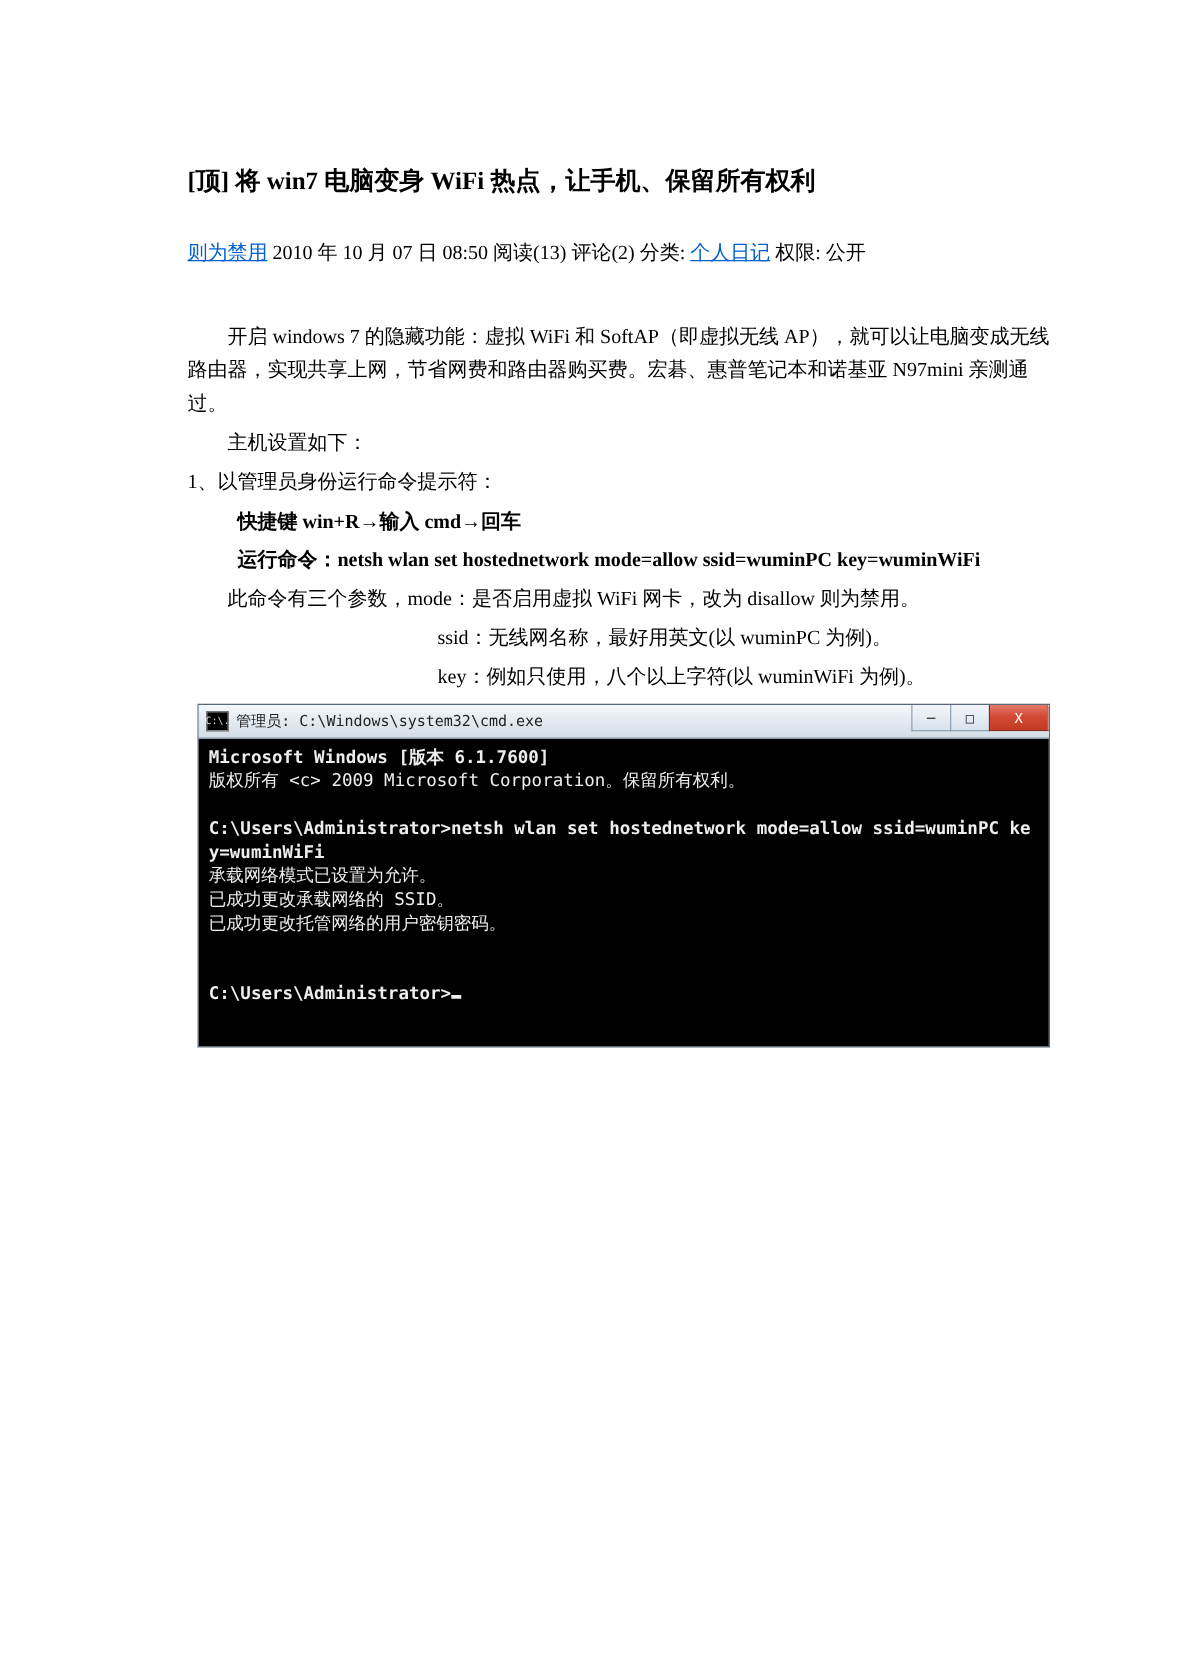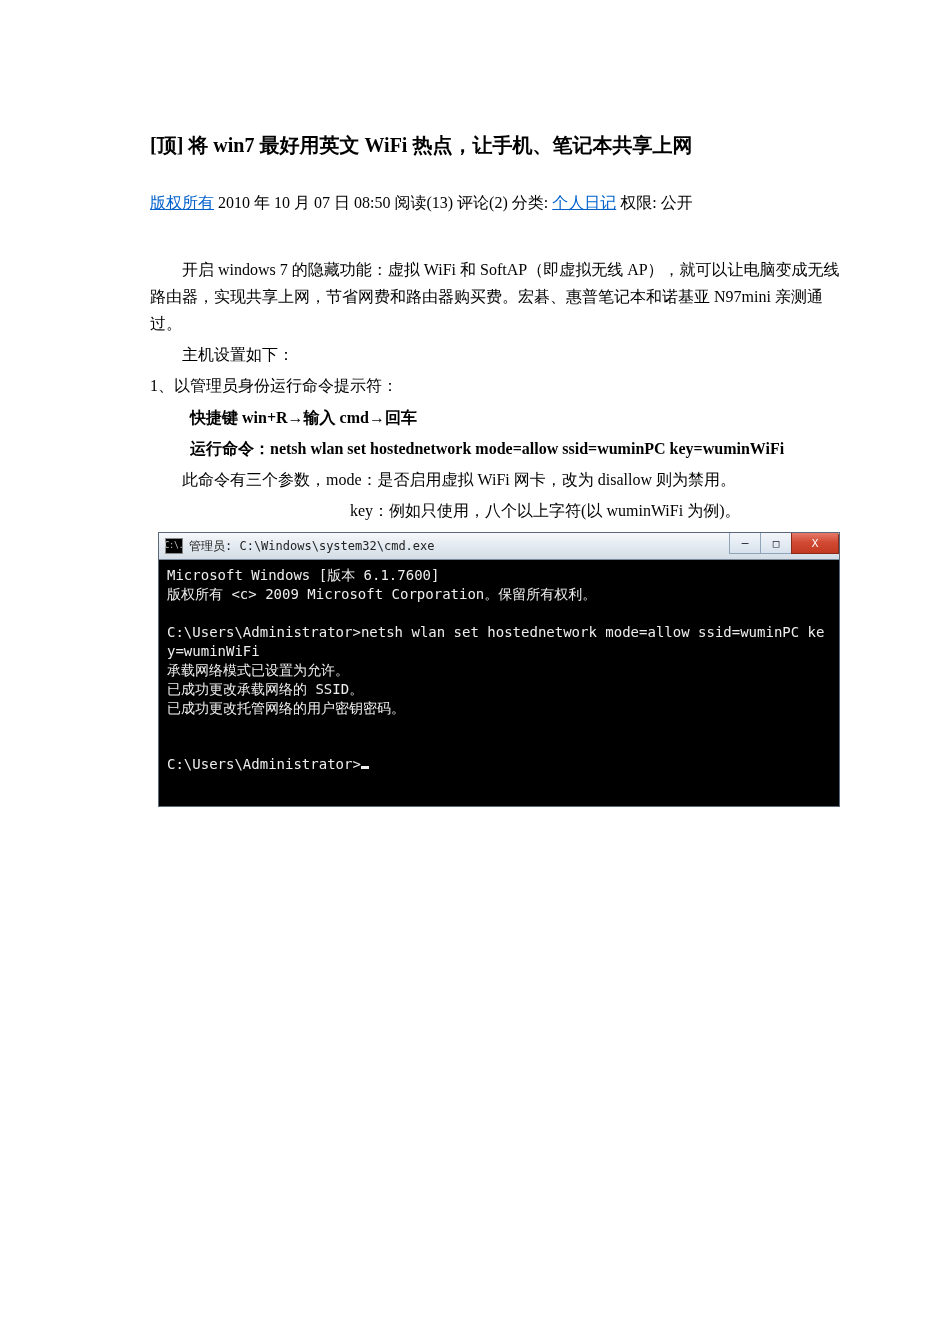--- a/index.html
+++ b/index.html
@@ -114,56 +114,57 @@
     color: #eee;
     padding: 6px 8px 10px 8px;
     min-height: 230px;
     font-family: "NSimSun", "Consolas", monospace;
     font-size: 14px;
     line-height: 1.35;
     white-space: pre-wrap;
     word-break: break-all;
   }
   .cmd-body .bold {
-    font-weight: normal;
+    font-weight: bold;
     font-family: "Consolas", monospace;
   }
   .cursor {
     display: inline-block;
     width: 8px;
     height: 3px;
     background: #eee;
     vertical-align: baseline;
   }
 </style>
 </head>
 <body>
 
 <div class="page">
-  <div class="title">[顶] 将 win7 最好用英文 WiFi 热点，让手机、笔记本共享上网</div>
+  <div class="title">[顶] 将 win7 电脑变身 WiFi 热点，让手机、保留所有权利</div>
 
   <div class="meta">
-    <span class="link">版权所有</span>
+    <span class="link">则为禁用</span>
     <span>2010 年 10 月 07 日 08:50</span>
     <span>阅读(13)</span>
     <span>评论(2)</span>
     <span>分类:</span>
     <span class="link">个人日记</span>
     <span>权限: 公开</span>
   </div>
 
   <div class="body">
     <p class="indent">开启 windows 7 的隐藏功能：虚拟 WiFi 和 SoftAP（即虚拟无线 AP），就可以让电脑变成无线路由器，实现共享上网，节省网费和路由器购买费。宏碁、惠普笔记本和诺基亚 N97mini 亲测通过。</p>
     <p class="indent">主机设置如下：</p>
 
     <p class="step-heading">1、以管理员身份运行命令提示符：</p>
     <p class="indent2">快捷键 win+R→输入 cmd→回车</p>
 
     <p class="indent2">运行命令：netsh wlan set hostednetwork mode=allow ssid=wuminPC key=wuminWiFi</p>
     <p class="indent">此命令有三个参数，mode：是否启用虚拟 WiFi 网卡，改为 disallow 则为禁用。</p>
+    <p class="indent-ssid">ssid：无线网名称，最好用英文(以 wuminPC 为例)。</p>
     <p class="indent-ssid">key：例如只使用，八个以上字符(以 wuminWiFi 为例)。</p>
   </div>
 
   <div class="cmd-window">
     <div class="cmd-titlebar">
       <span class="cmd-icon">C:\.</span>
       <span class="cmd-title-text">管理员: C:\Windows\system32\cmd.exe</span>
       <div class="cmd-buttons">
         <div class="cmd-btn">─</div>
         <div class="cmd-btn">□</div>

